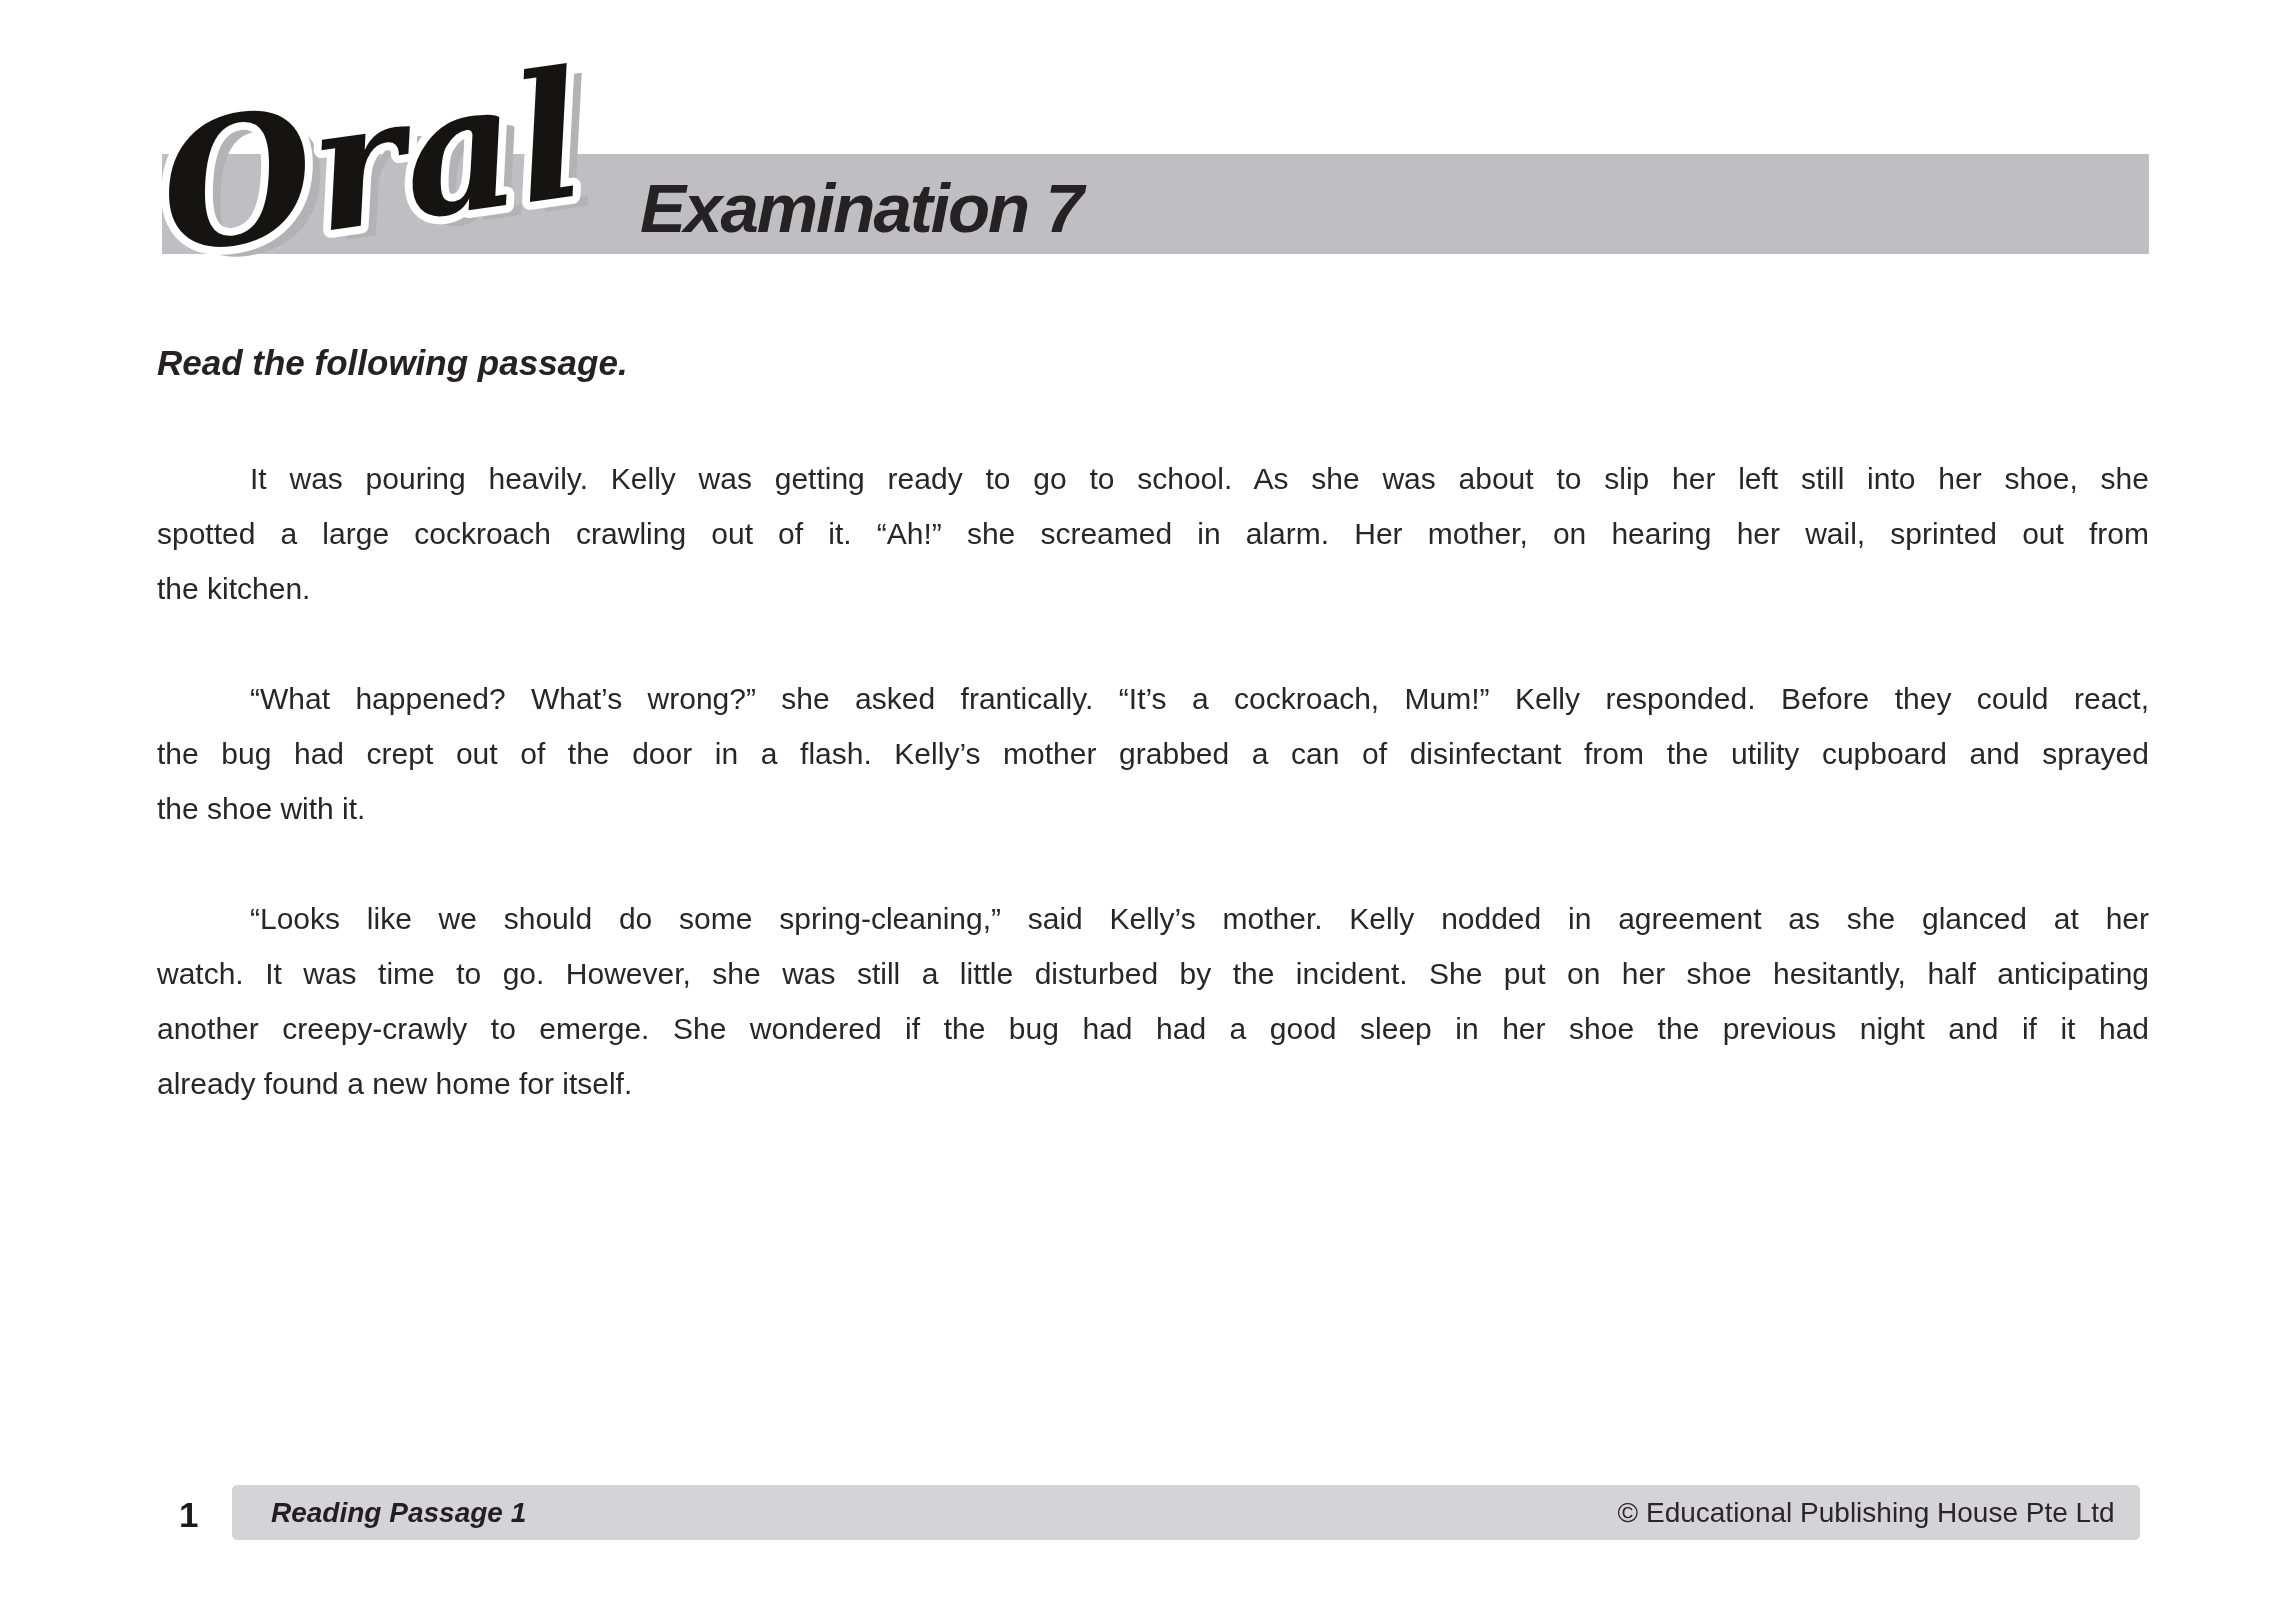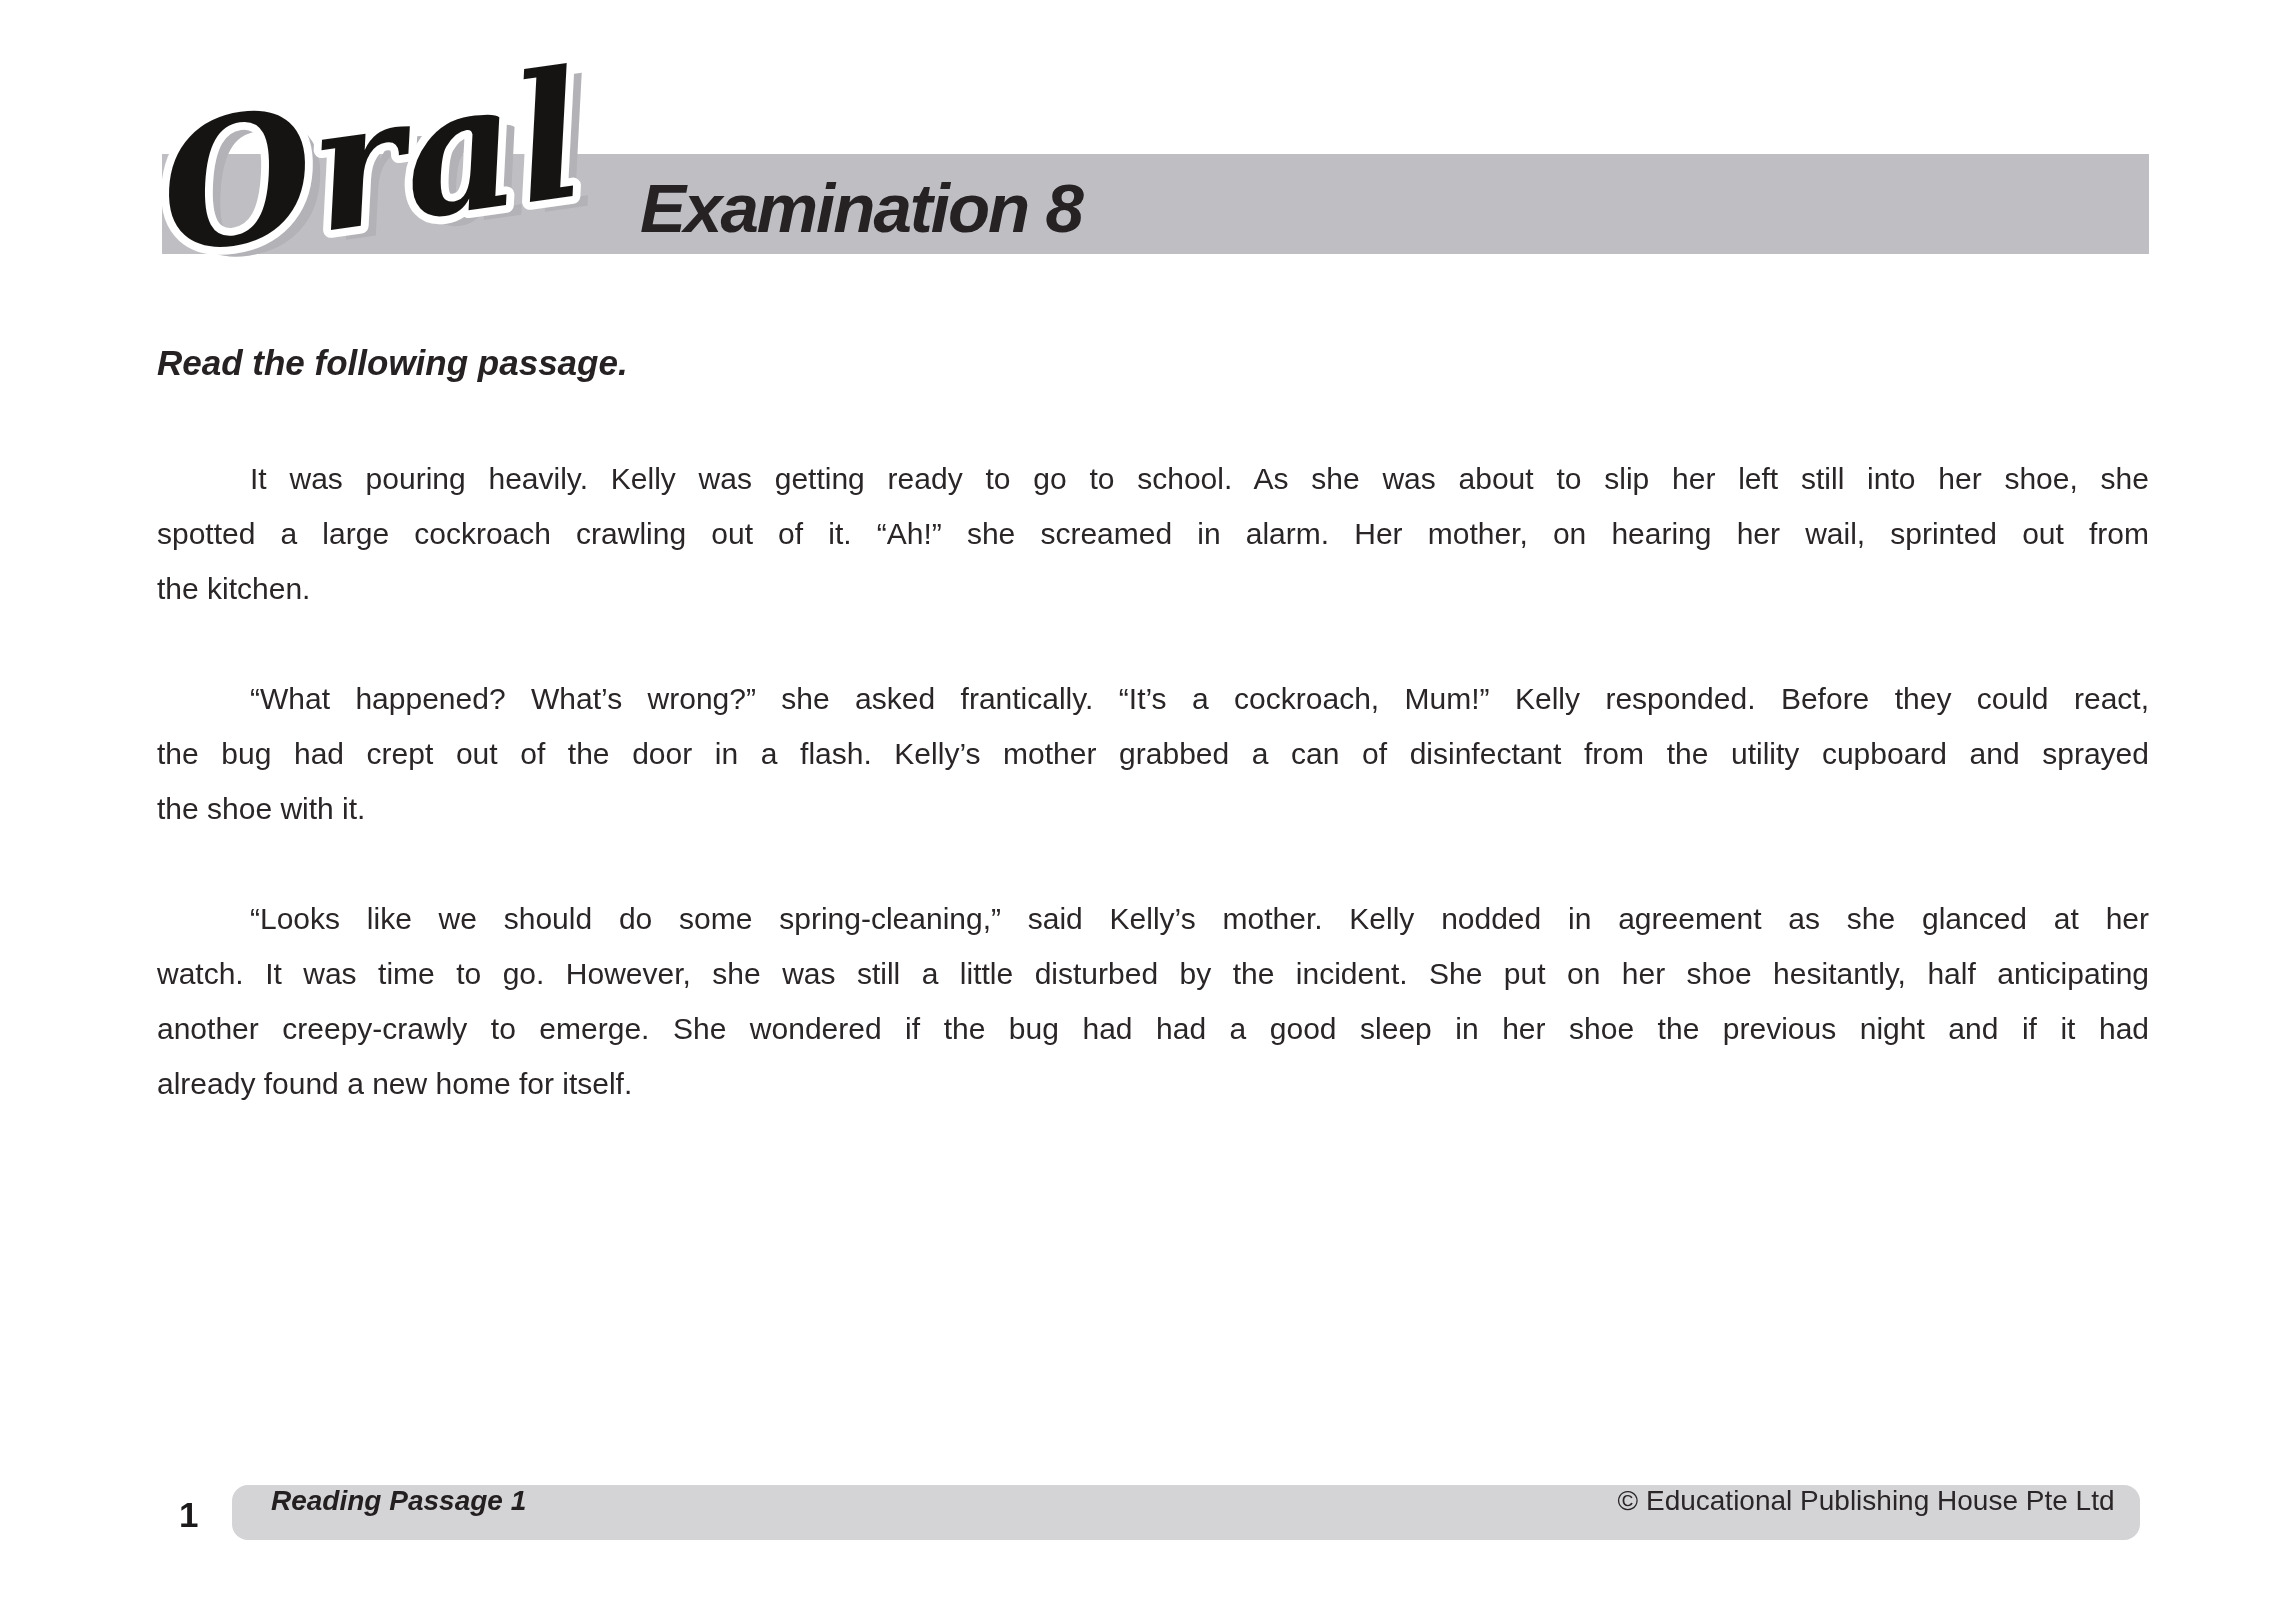--- a/index.html
+++ b/index.html
@@ -85,23 +85,23 @@
     left: 179px; top: 1491px;
     font-size: 35px; line-height: 47px;
     font-weight: bold;
     color: #1c1a1b;
   }
   .footer-bar {
     position: absolute;
     left: 232px; top: 1485px;
     width: 1908px; height: 55px;
     background: #d4d4d7;
-    border-radius: 16px;
+    border-radius: 5px;
     display: flex;
-    align-items: flex-start;
+    align-items: center;
     justify-content: space-between;
     box-sizing: border-box;
     padding: 0 25.5px 0 39px;
   }
   .footer-section {
     font-size: 28px;
     font-weight: bold; font-style: italic;
     color: #231f20;
     white-space: nowrap;
   }
@@ -120,21 +120,21 @@
 
   <div class="logo-wrap">
     <svg width="568" height="284" viewBox="0 0 580 290">
       <g transform="rotate(-8 280 160)">
         <text class="logo-shadow-text" x="52" y="218">Oral</text>
         <text class="logo-main-text" x="38" y="206">Oral</text>
       </g>
     </svg>
   </div>
 
-  <div class="header-title">Examination 8</div>
+  <div class="header-title">Examination 7</div>
 
   <div class="instruction">Read the following passage.</div>
 
   <div class="passage">
       <div class="para">
         <div class="line first">It was pouring heavily. Kelly was getting ready to go to school. As she was about to slip her left still into her shoe, she</div>
         <div class="line">spotted a large cockroach crawling out of it. “Ah!” she screamed in alarm. Her mother, on hearing her wail, sprinted out from</div>
         <div class="line last">the kitchen.</div>
       </div>
       <div class="para">

